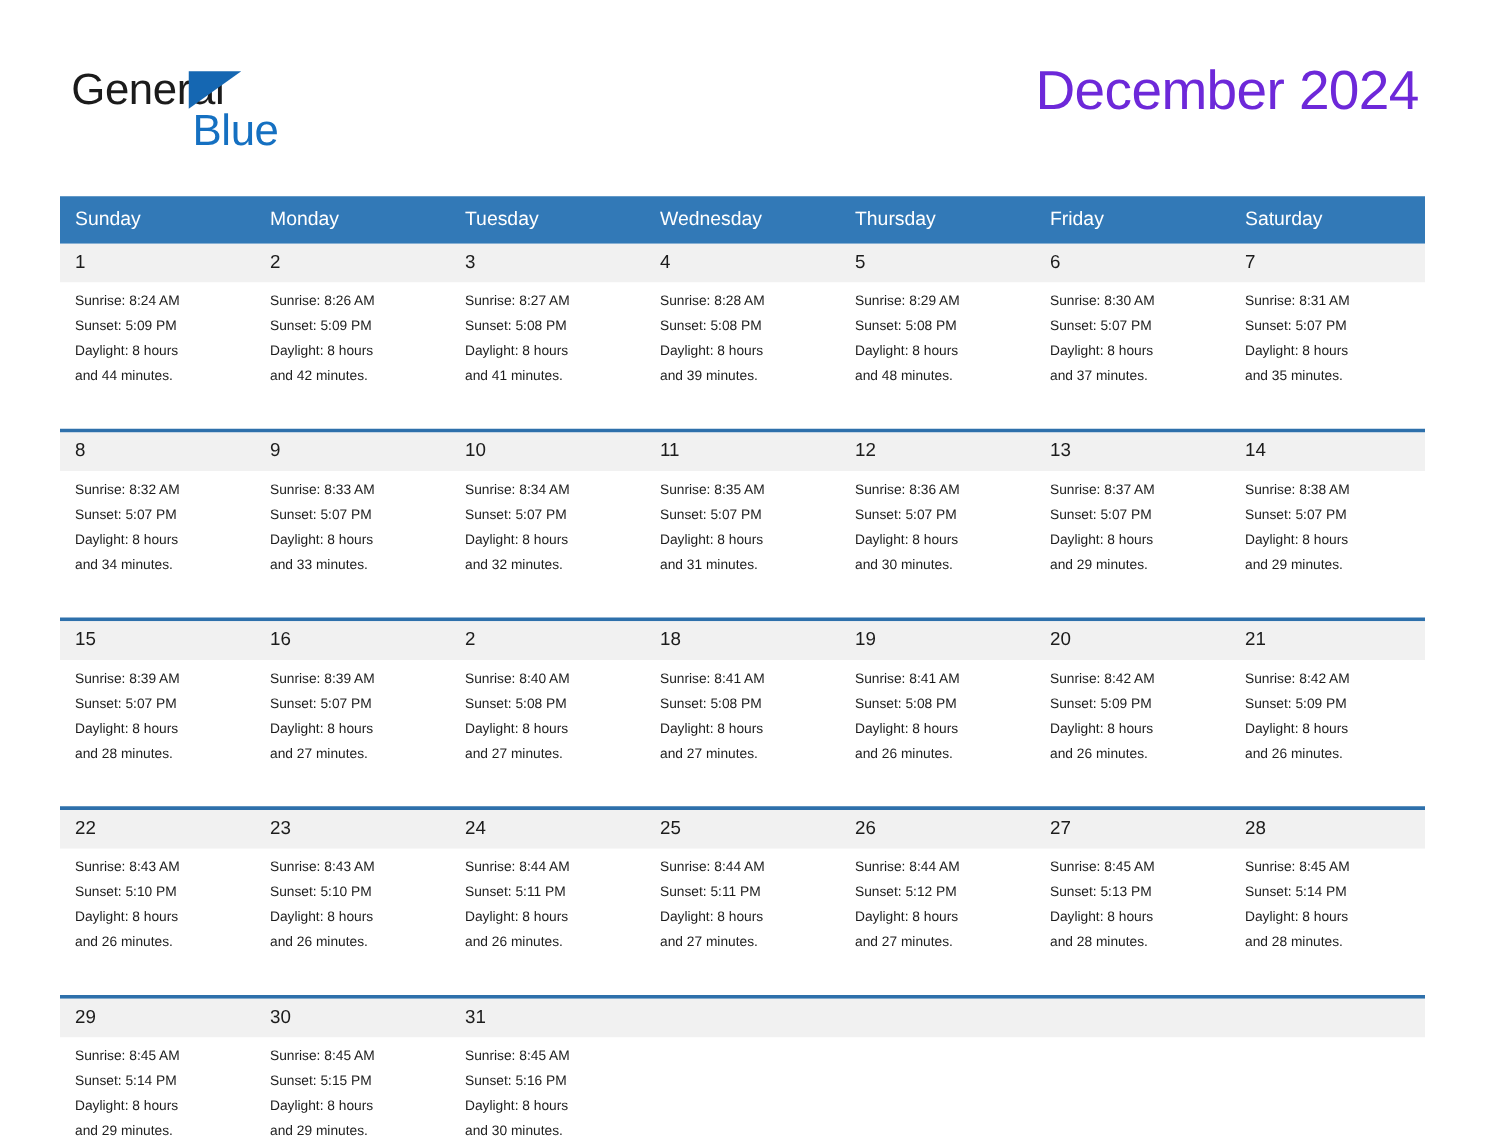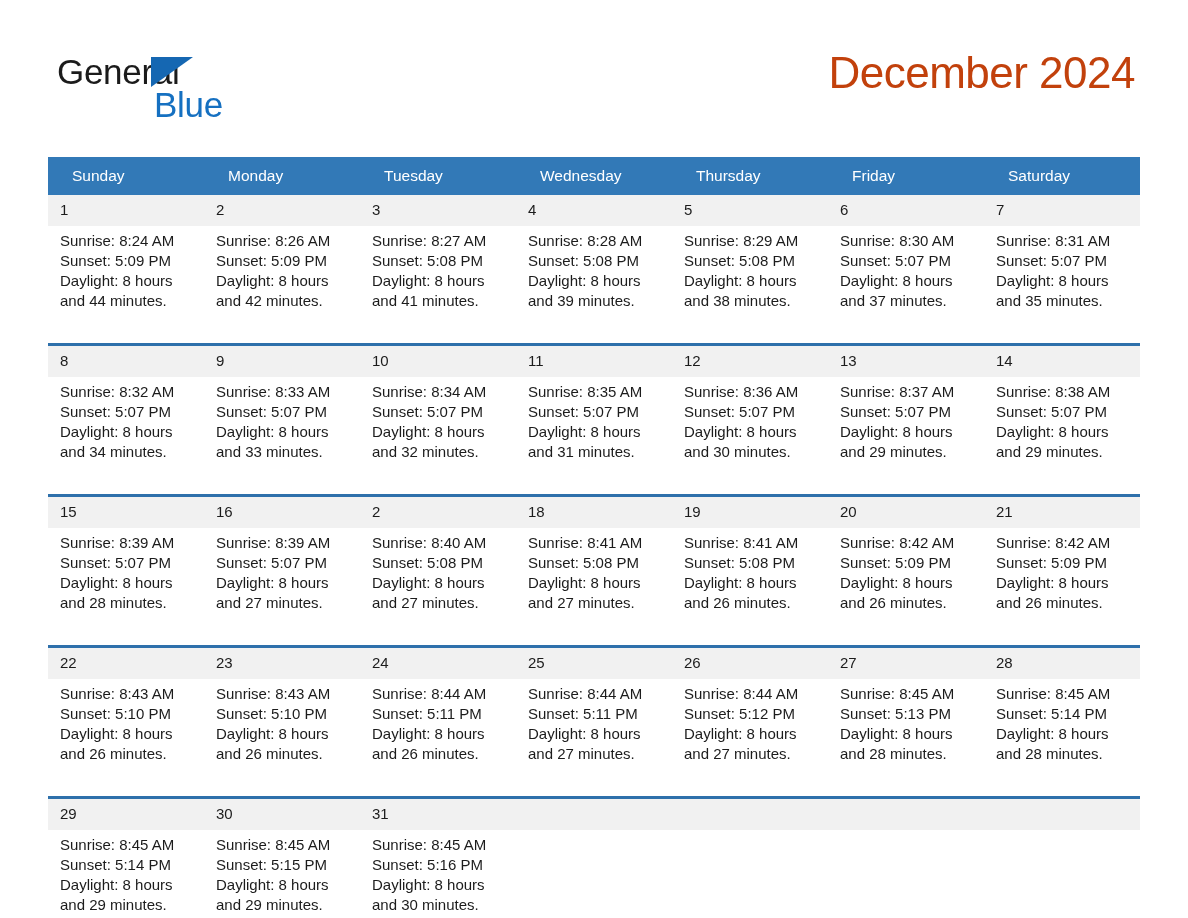--- a/index.html
+++ b/index.html
@@ -70,21 +70,21 @@
   .title-block {
     position: absolute;
     right: 53px;
     top: 45px;
     text-align: right;
   }
   .month-title {
     font-size: 44px;
     line-height: 56px;
     font-weight: 400;
-    color: #c2410c;
+    color: #6d28d9;
     letter-spacing: -0.5px;
   }
   .location {
     margin-top: 6px;
     font-size: 24px;
     line-height: 30px;
     font-weight: 400;
     color: #121212;
   }
 
@@ -98,21 +98,21 @@
     table-layout: fixed;
   }
   .calendar col { width: 156px; }
 
   .calendar thead th {
     background: #3279b7;
     color: #ffffff;
     font-size: 15.5px;
     font-weight: 400;
     text-align: left;
-    padding: 9px 0 9px 24px;
+    padding: 9px 0 9px 12px;
     height: 20px;
     border: none;
   }
 
   .week-sep td {
     padding: 0;
     height: 3px;
     background: #2e70ab;
     border: none;
   }
@@ -129,21 +129,21 @@
     color: #1c1c1c;
     padding: 6px 0 5px 12px;
     height: 20px;
     vertical-align: top;
     border: none;
   }
   .daynum-row td.empty { background: #f1f1f1; }
 
   .info-row td {
     background: #ffffff;
-    font-size: 15px;
+    font-size: 11px;
     line-height: 20.1px;
     color: #1c1c1c;
     padding: 5px 6px 2px 12px;
     vertical-align: top;
     height: 92px;
     border: none;
   }
   .info-row td.empty { background: #ffffff; }
   .info-line { white-space: nowrap; }
 </style>
@@ -220,21 +220,21 @@
         <td>
           <div class="info-line">Sunrise: 8:28 AM</div>
           <div class="info-line">Sunset: 5:08 PM</div>
           <div class="info-line">Daylight: 8 hours</div>
           <div class="info-line">and 39 minutes.</div>
         </td>
         <td>
           <div class="info-line">Sunrise: 8:29 AM</div>
           <div class="info-line">Sunset: 5:08 PM</div>
           <div class="info-line">Daylight: 8 hours</div>
-          <div class="info-line">and 38 minutes.</div>
+          <div class="info-line">and 48 minutes.</div>
         </td>
         <td>
           <div class="info-line">Sunrise: 8:30 AM</div>
           <div class="info-line">Sunset: 5:07 PM</div>
           <div class="info-line">Daylight: 8 hours</div>
           <div class="info-line">and 37 minutes.</div>
         </td>
         <td>
           <div class="info-line">Sunrise: 8:31 AM</div>
           <div class="info-line">Sunset: 5:07 PM</div>

